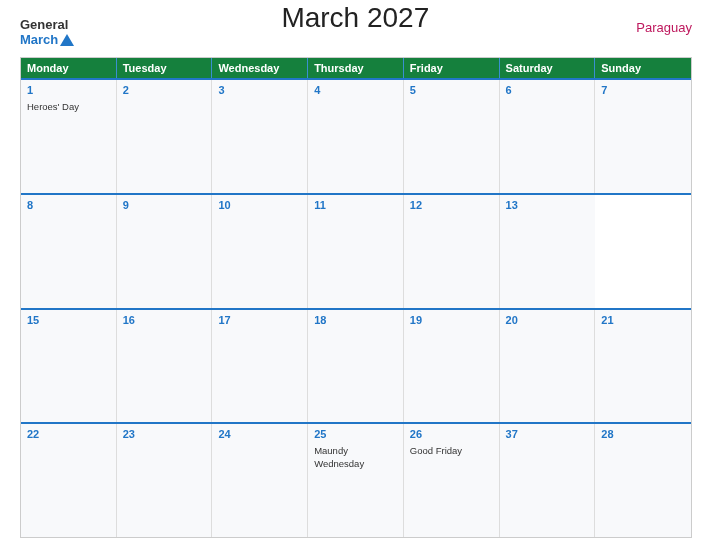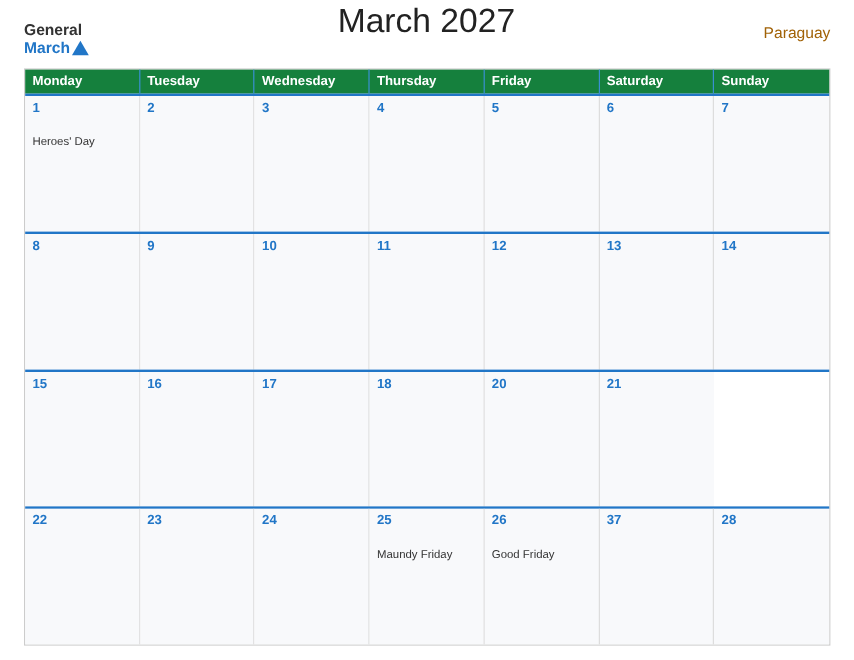--- a/index.html
+++ b/index.html
@@ -54,21 +54,21 @@
       font-size: 28px;
       font-weight: normal;
       color: #222;
       position: absolute;
       left: 50%;
       transform: translateX(-50%);
       white-space: nowrap;
     }
     .country {
       font-size: 13px;
-      color: #a16207;
+      color: #be185d;
       margin-top: 2px;
     }
     .title-area {
       position: relative;
       flex: 1;
       display: flex;
       justify-content: center;
       align-items: center;
     }
     .calendar {
@@ -120,21 +120,21 @@
     .day-num {
       font-size: 11px;
       color: #2176c7;
       font-weight: bold;
       display: block;
       margin-bottom: 2px;
     }
     .holiday {
       font-size: 9.5px;
       color: #333;
-      margin-top: 17px;
+      margin-top: 5px;
       line-height: 1.3;
     }
   </style>
 </head>
 <body>
 
 <div class="page">
   <div class="header">
     <div class="logo">
       <span class="logo-general">General</span>
@@ -196,57 +196,57 @@
           </div>
           <div class="cal-cell">
             <span class="day-num">11</span>
           </div>
           <div class="cal-cell">
             <span class="day-num">12</span>
           </div>
           <div class="cal-cell">
             <span class="day-num">13</span>
           </div>
-          <div class="cal-cell">
-            <span class="day-num">14</span>
-          </div>
         </div>
         <div class="cal-week">
           <div class="cal-cell">
             <span class="day-num">15</span>
           </div>
           <div class="cal-cell">
             <span class="day-num">16</span>
           </div>
           <div class="cal-cell">
             <span class="day-num">17</span>
           </div>
           <div class="cal-cell">
             <span class="day-num">18</span>
           </div>
           <div class="cal-cell">
+            <span class="day-num">19</span>
+          </div>
+          <div class="cal-cell">
             <span class="day-num">20</span>
           </div>
           <div class="cal-cell">
             <span class="day-num">21</span>
           </div>
         </div>
         <div class="cal-week">
           <div class="cal-cell">
             <span class="day-num">22</span>
           </div>
           <div class="cal-cell">
             <span class="day-num">23</span>
           </div>
           <div class="cal-cell">
             <span class="day-num">24</span>
           </div>
           <div class="cal-cell">
             <span class="day-num">25</span>
-            <div class="holiday">Maundy Friday</div>
+            <div class="holiday">Maundy Wednesday</div>
           </div>
           <div class="cal-cell">
             <span class="day-num">26</span>
             <div class="holiday">Good Friday</div>
           </div>
           <div class="cal-cell">
             <span class="day-num">37</span>
           </div>
           <div class="cal-cell">
             <span class="day-num">28</span>

